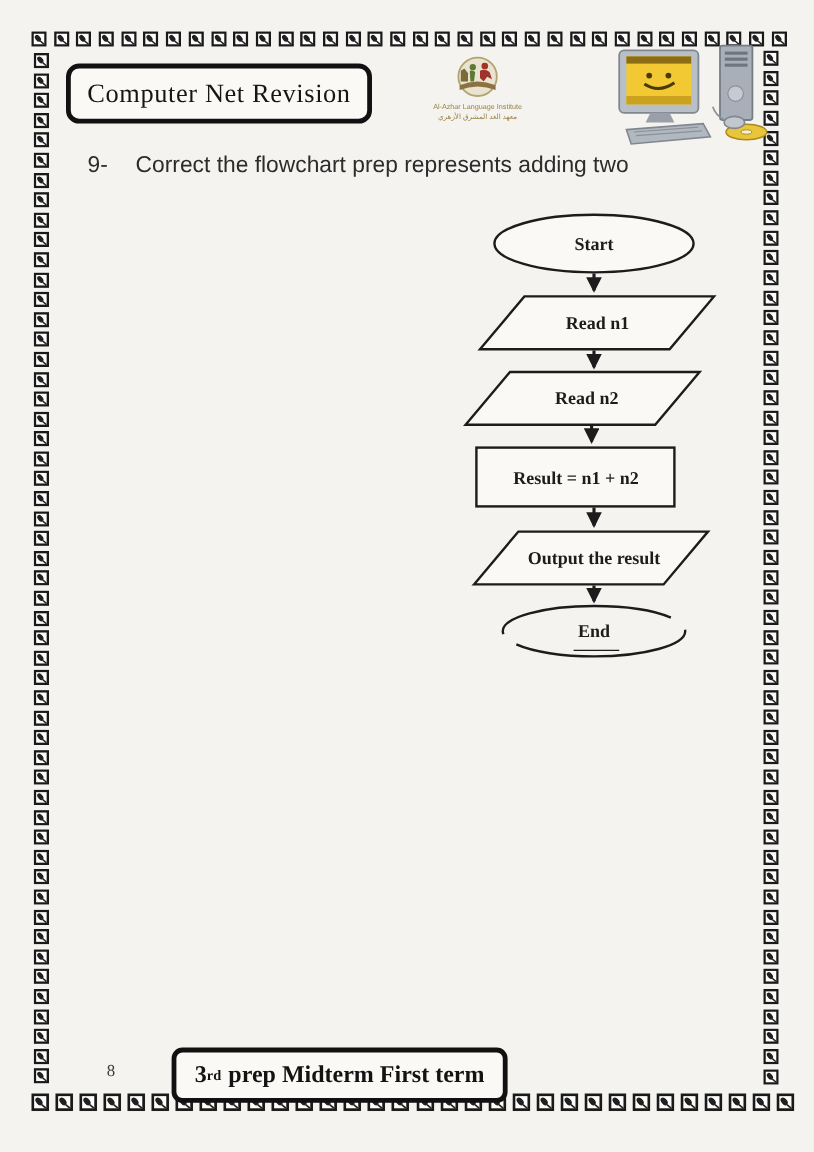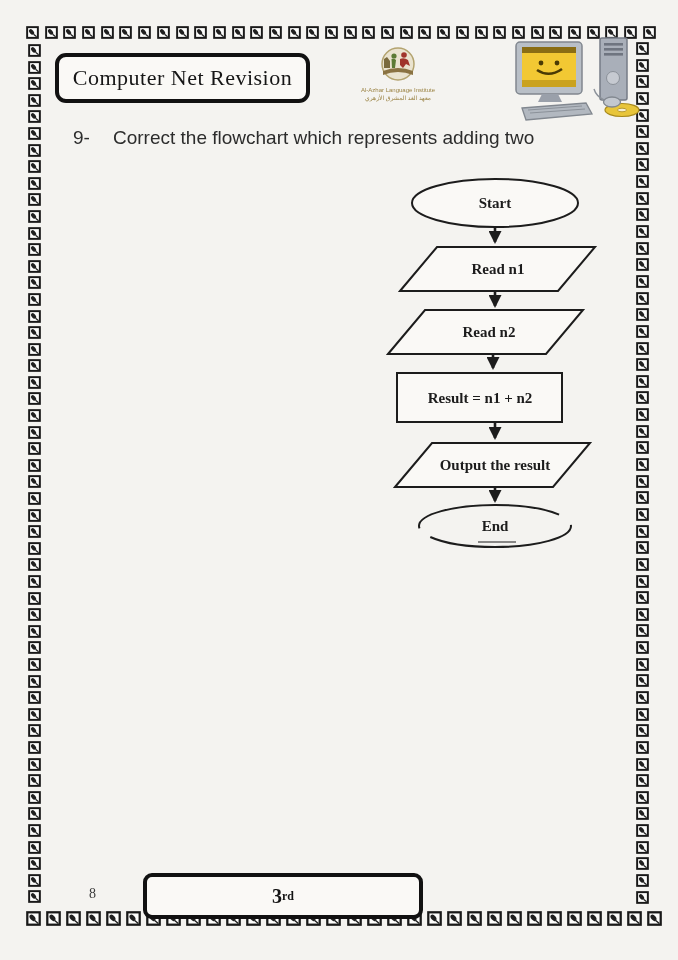--- a/index.html
+++ b/index.html
@@ -1311,21 +1311,21 @@
       <ellipse cx="110" cy="74" rx="4.5" ry="1.8" fill="#f7f0d2" stroke="#a8891b" stroke-width=".8"></ellipse>
     </g>
     <g>
       <path d="M92 64 Q84 60 82 53" stroke="#8b9199" stroke-width="1.4" fill="none"></path>
       <ellipse cx="100" cy="66" rx="8.5" ry="5" fill="#c3c8cf" stroke="#81878f" stroke-width="1.3"></ellipse>
     </g>
   </svg>
 
   <div class="question">
     <div class="qline">
-      <span class="qnum">9-</span><span>Correct the flowchart which represents adding two</span>
+      <span class="qnum">9-</span><span>Correct the flowchart prep represents adding two</span>
     </div>
   </div>
 
   <svg class="flowchart" width="222" height="392" viewBox="0 0 222 392">
     <defs>
       <marker id="ah" viewBox="0 0 10 10" refX="8.5" refY="5" markerWidth="5" markerHeight="5" orient="auto-start-reverse">
         <path d="M0 0 L10 5 L0 10 z" fill="#1c1c1c"></path>
       </marker>
     </defs>
 
@@ -1356,15 +1356,16 @@
 
     <ellipse cx="110" cy="354" rx="76" ry="21" fill="none" stroke="#1c1c1c" stroke-width="2" stroke-dasharray="148 14 150 16"></ellipse>
     <text x="110" y="359">End</text>
     <line x1="93" y1="370" x2="131" y2="370" stroke="#1c1c1c" stroke-width="1.2"></line>
   </svg>
 
   <div class="page-number">8</div>
   <div class="footer-badge">
     <span>3</span>
       <sup>rd</sup>
+      <span class="rest">prep Midterm First term</span>
   </div>
 
 </div>
 
 </body></html>

